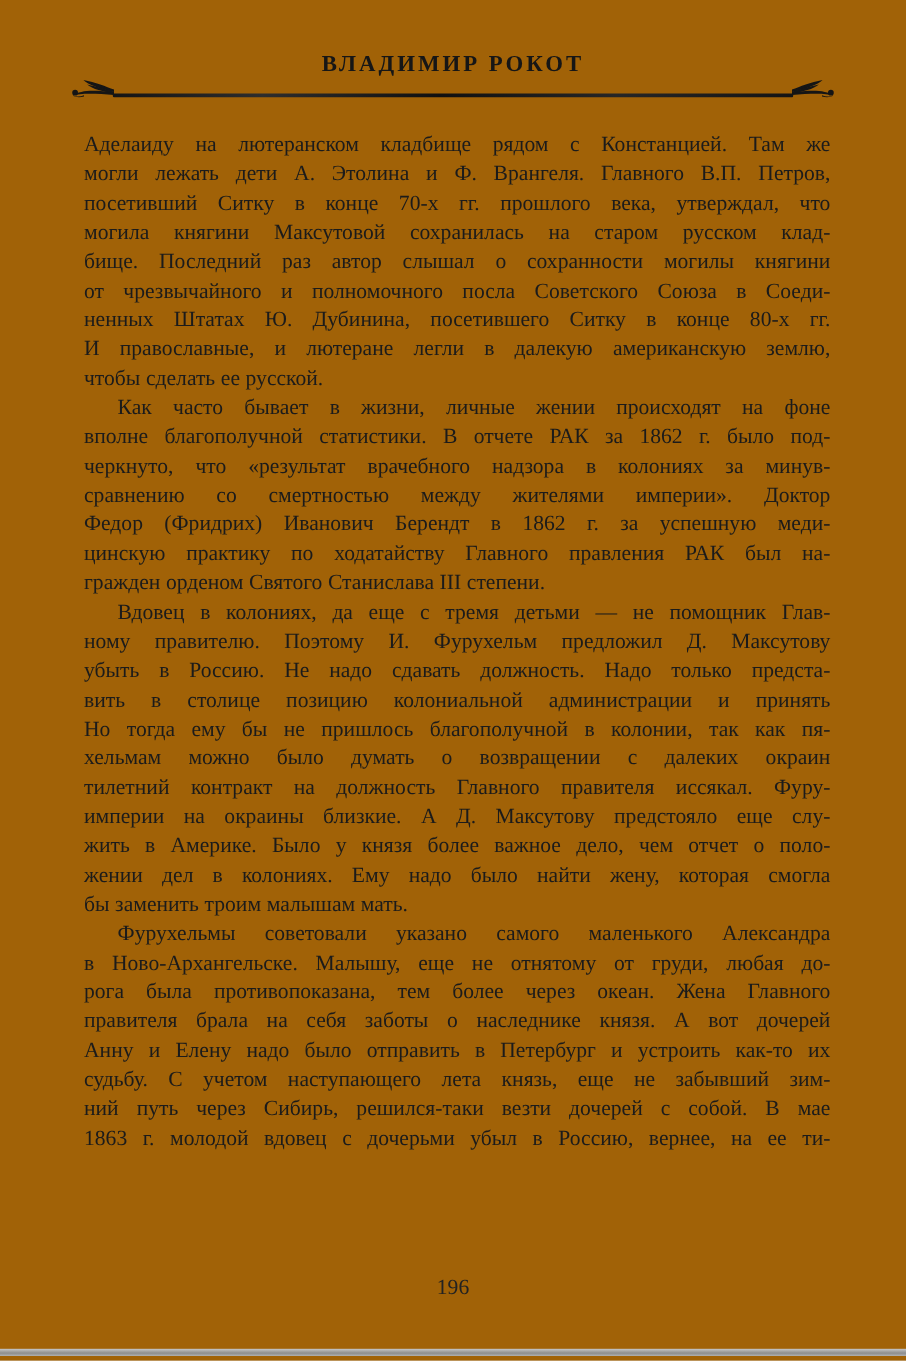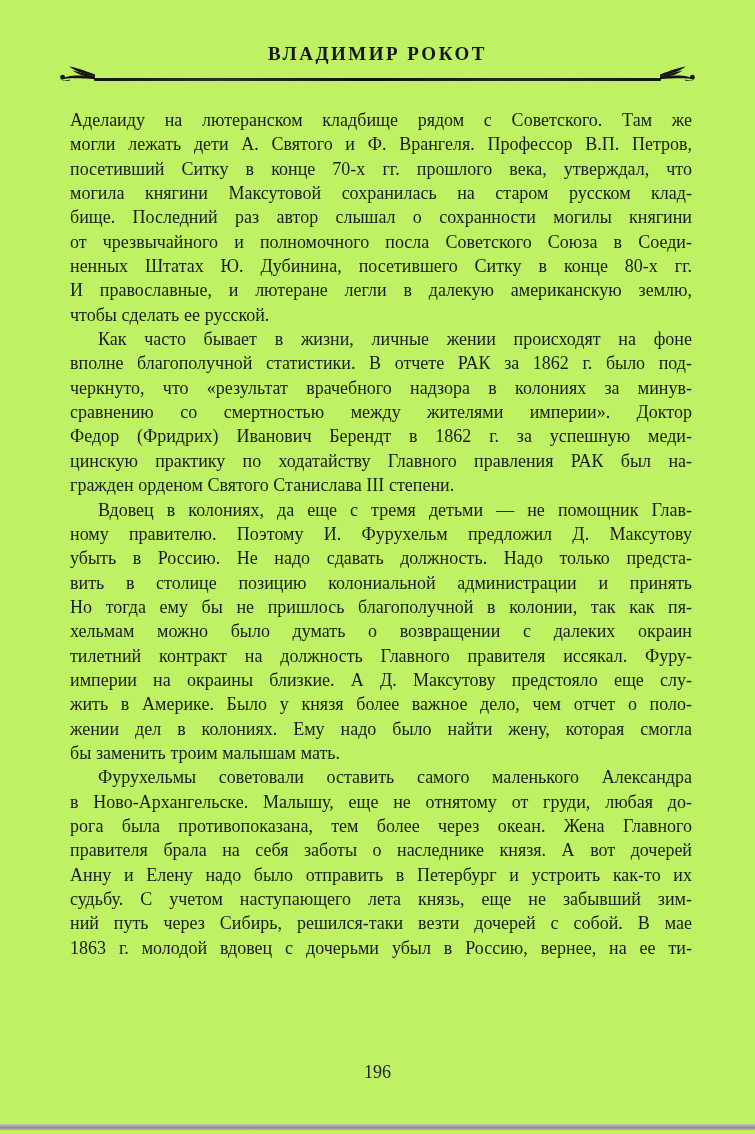--- a/index.html
+++ b/index.html
@@ -5,21 +5,21 @@
   html, body {
     margin: 0;
     padding: 0;
     background: #e8e8e8;
   }
   .page {
     position: relative;
     width: 755px;
     height: 1134px;
     margin: 0 auto;
-    background: #bef264;
+    background: #a16207;
     overflow: hidden;
     font-family: "Liberation Serif", "DejaVu Serif", serif;
     color: #1b1b1b;
   }
   .header-title {
     position: absolute;
     top: 43px;
     left: 0;
     width: 100%;
     text-align: center;
@@ -113,22 +113,22 @@
       <path d="M37 13.2 C 24 12.2, 10 11.4, 2.5 13.6 C 9 8.6, 22 8.8, 37 11 Z"></path>
       <path d="M37 10.6 C 25 7.6, 15.5 4.6, 11.5 0.6 C 21.5 2.4, 30.5 6.2, 37 8.6 Z"></path>
       <path d="M37 12 C 28 10.4, 19 8.2, 14.5 4.4 C 23 6, 31 8.8, 37 10.4 Z"></path>
       <circle cx="4.6" cy="11.2" r="2.4"></circle>
       <path d="M2.5 13.6 C 5.5 14.8, 9 14.6, 12 13.4 L 12 14.4 C 8.5 15.4, 5 15.2, 2.5 13.6 Z"></path>
     </svg>
   </div>
 
   <div class="body-text" id="body-text">
       <div class="paragraph complete">
-        <div class="line first">Аделаиду на лютеранском кладбище рядом с Советского. Там же</div>
-        <div class="line">могли лежать дети А. Святого и Ф. Врангеля. Профессор В.П. Петров,</div>
+        <div class="line first">Аделаиду на лютеранском кладбище рядом с Констанцией. Там же</div>
+        <div class="line">могли лежать дети А. Этолина и Ф. Врангеля. Главного В.П. Петров,</div>
         <div class="line">посетивший Ситку в конце 70-х гг. прошлого века, утверждал, что</div>
         <div class="line">могила княгини Максутовой сохранилась на старом русском клад-</div>
         <div class="line">бище. Последний раз автор слышал о сохранности могилы княгини</div>
         <div class="line">от чрезвычайного и полномочного посла Советского Союза в Соеди-</div>
         <div class="line">ненных Штатах Ю. Дубинина, посетившего Ситку в конце 80-х гг.</div>
         <div class="line">И православные, и лютеране легли в далекую американскую землю,</div>
         <div class="line last">чтобы сделать ее русской.</div>
       </div>
       <div class="paragraph complete">
         <div class="line first indented">Как часто бывает в жизни, личные жении происходят на фоне</div>
@@ -146,21 +146,21 @@
         <div class="line">вить в столице позицию колониальной администрации и принять</div>
         <div class="line">Но тогда ему бы не пришлось благополучной в колонии, так как пя-</div>
         <div class="line">хельмам можно было думать о возвращении с далеких окраин</div>
         <div class="line">тилетний контракт на должность Главного правителя иссякал. Фуру-</div>
         <div class="line">империи на окраины близкие. А Д. Максутову предстояло еще слу-</div>
         <div class="line">жить в Америке. Было у князя более важное дело, чем отчет о поло-</div>
         <div class="line">жении дел в колониях. Ему надо было найти жену, которая смогла</div>
         <div class="line last">бы заменить троим малышам мать.</div>
       </div>
       <div class="paragraph">
-        <div class="line first indented">Фурухельмы советовали оставить самого маленького Александра</div>
+        <div class="line first indented">Фурухельмы советовали указано самого маленького Александра</div>
         <div class="line">в Ново-Архангельске. Малышу, еще не отнятому от груди, любая до-</div>
         <div class="line">рога была противопоказана, тем более через океан. Жена Главного</div>
         <div class="line">правителя брала на себя заботы о наследнике князя. А вот дочерей</div>
         <div class="line">Анну и Елену надо было отправить в Петербург и устроить как-то их</div>
         <div class="line">судьбу. С учетом наступающего лета князь, еще не забывший зим-</div>
         <div class="line">ний путь через Сибирь, решился-таки везти дочерей с собой. В мае</div>
         <div class="line last">1863 г. молодой вдовец с дочерьми убыл в Россию, вернее, на ее ти-</div>
       </div>
     </div>
 

